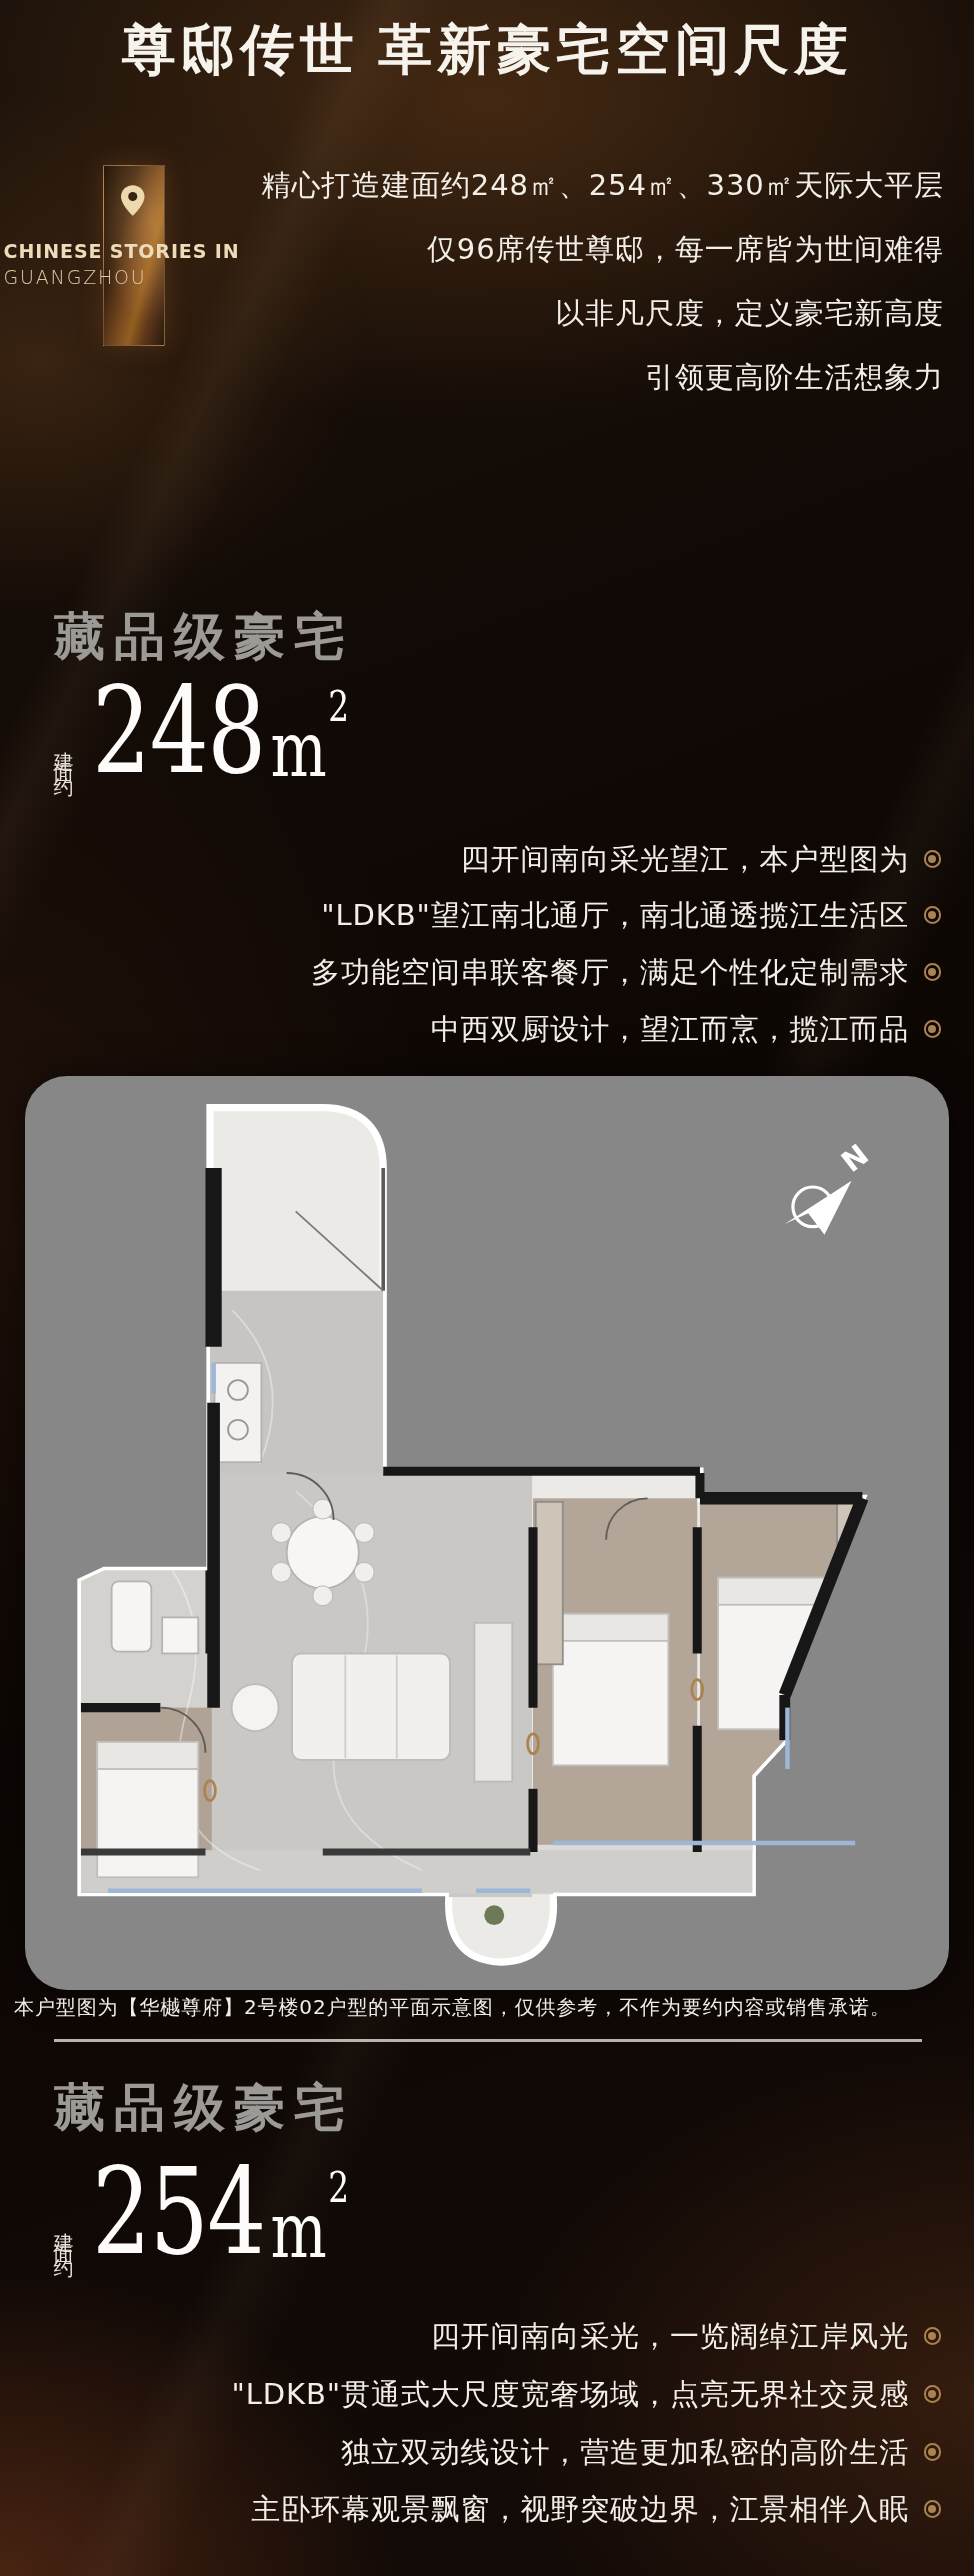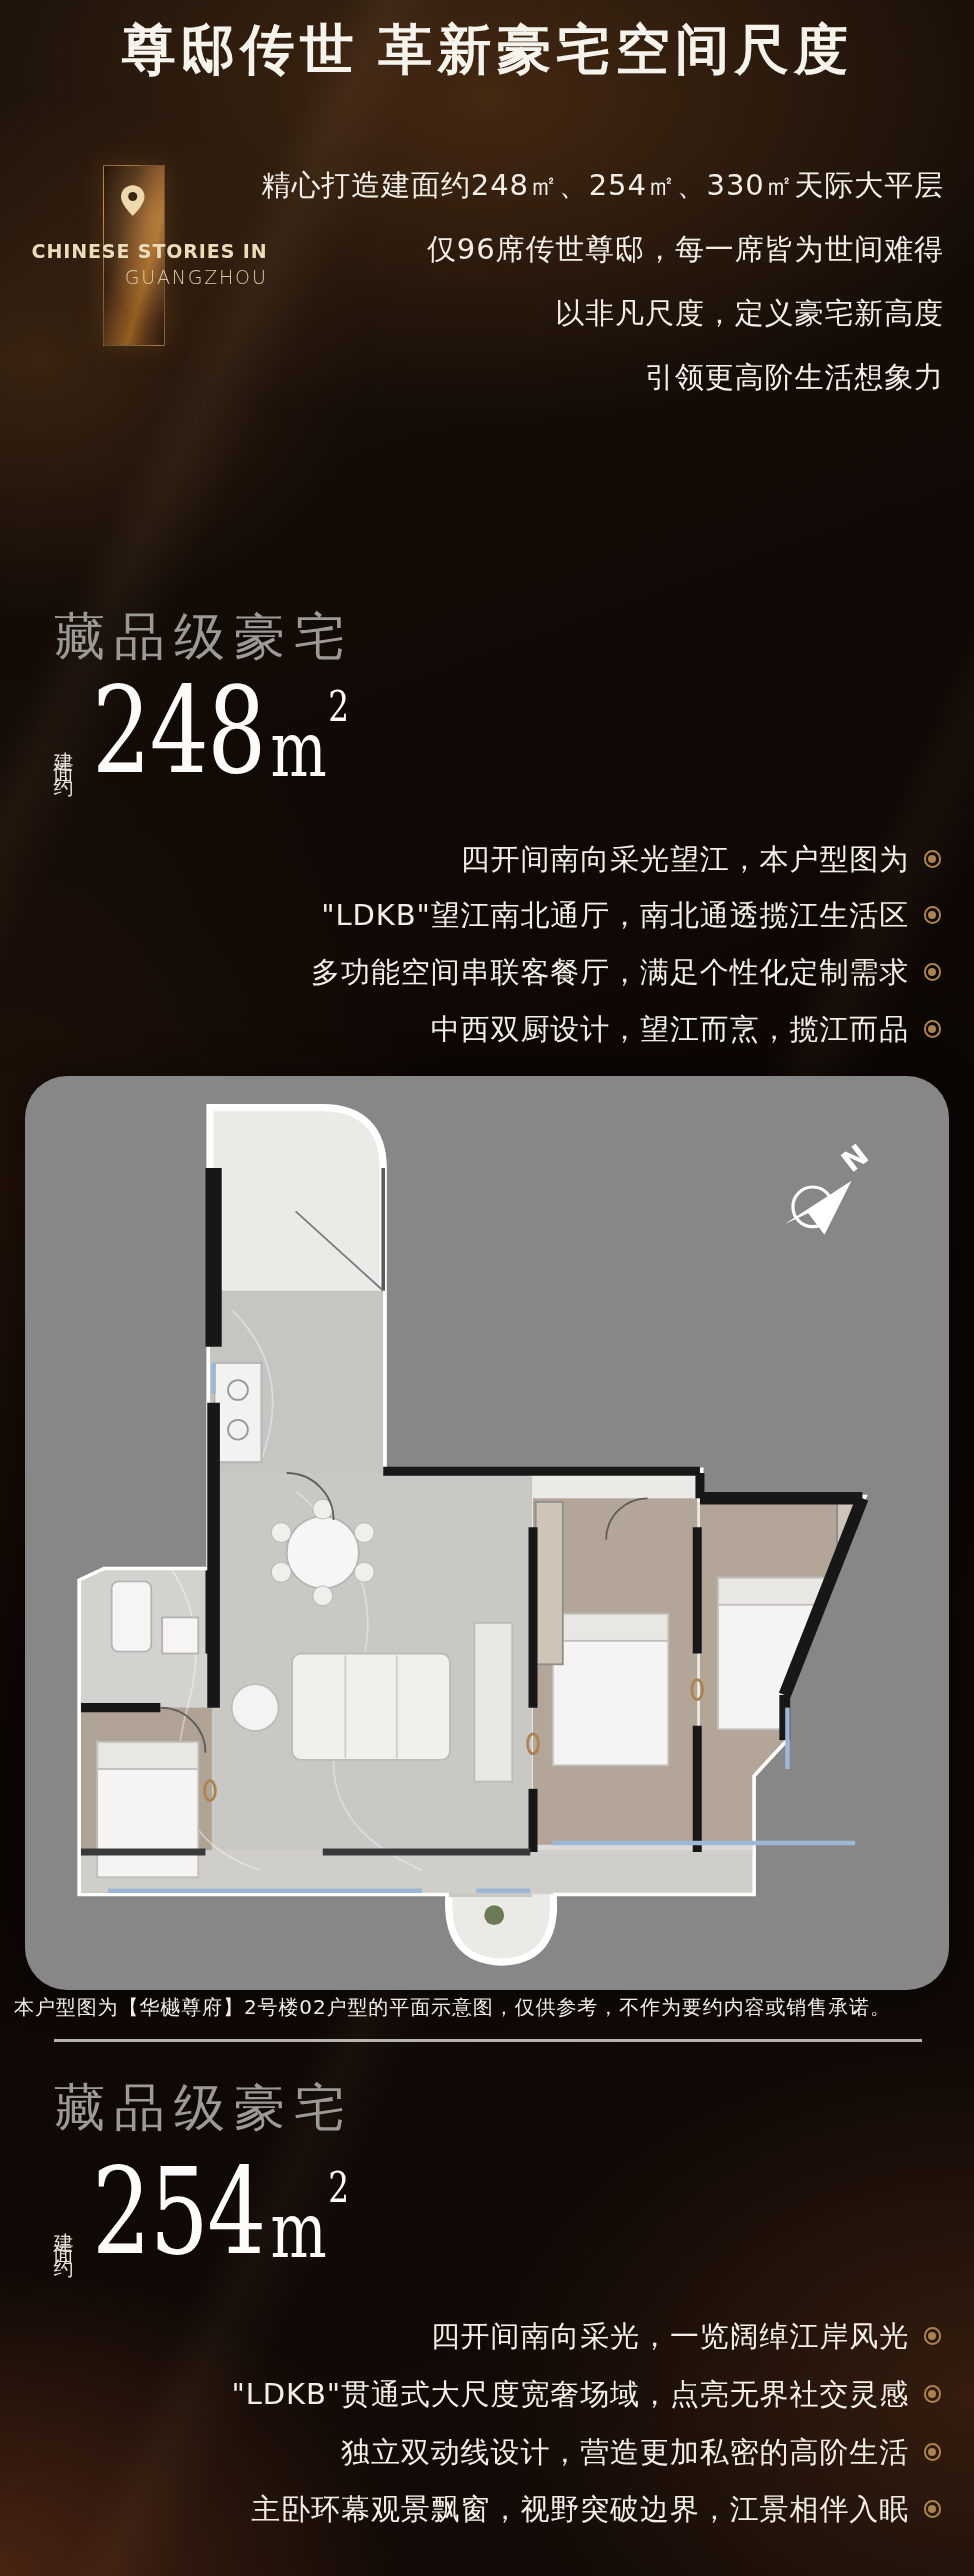--- a/index.html
+++ b/index.html
@@ -28,33 +28,33 @@
   
   .badge{
     position:absolute;left:103px;top:165px;width:60px;height:179px;
     background:
       radial-gradient(81px 144px at 80% 30%, rgba(255,190,110,0.35), transparent 70%),
       linear-gradient(105deg,#241509 0%, #3a2311 32%, #7c4b20 55%, #935f20 66%, #5e371a 80%, #291a0e 100%);
     border:0.9px solid rgba(215,180,135,0.35);
     box-shadow:0 0 25px rgba(120,70,30,0.45);
   }
   .badge-pin{position:absolute;left:121px;top:185px;width:23.5px;height:31px;}
-  .badge-text{position:absolute;left:3.6px;top:240px;width:264px;text-align:right;color:#ecdcba;}
+  .badge-text{position:absolute;left:3.6px;top:240px;width:264px;text-align:left;color:#ecdcba;}
   .badge-line1{font-size:19px;font-weight:bold;letter-spacing:0.9px;white-space:nowrap;}
   .badge-line2{font-size:19px;font-weight:300;letter-spacing:1.8px;color:#dccaa6;margin-top:4px;white-space:nowrap;}
   
   .intro-line{
     position:absolute;right:31px;text-align:center;white-space:nowrap;
     font-size:29px;line-height:40px;color:#f3efe8;letter-spacing:0.9px;font-weight:500;
   }
   
   .sec-heading{
     position:absolute;left:54px;white-space:nowrap;
     font-family:"DejaVu Serif","Liberation Serif",serif;
-    font-size:51px;font-weight:400;letter-spacing:9px;color:#9c9a97;text-align:center;
+    font-size:51px;font-weight:700;letter-spacing:9px;color:#9c9a97;text-align:center;
   }
   .area-row{position:absolute;left:51px;display:flex;align-items:flex-end;height:107px;}
   .area-label{
     writing-mode:vertical-rl;text-orientation:upright;
     font-size:20px;letter-spacing:12.6px;color:#e6e2da;align-self:flex-end;
     padding-bottom:5.4px;margin-right:14.4px;
   }
   .area-number{
     display:flex;align-items:flex-end;color:#fdfcfa;
     font-family:"DejaVu Serif","Liberation Serif",serif;

